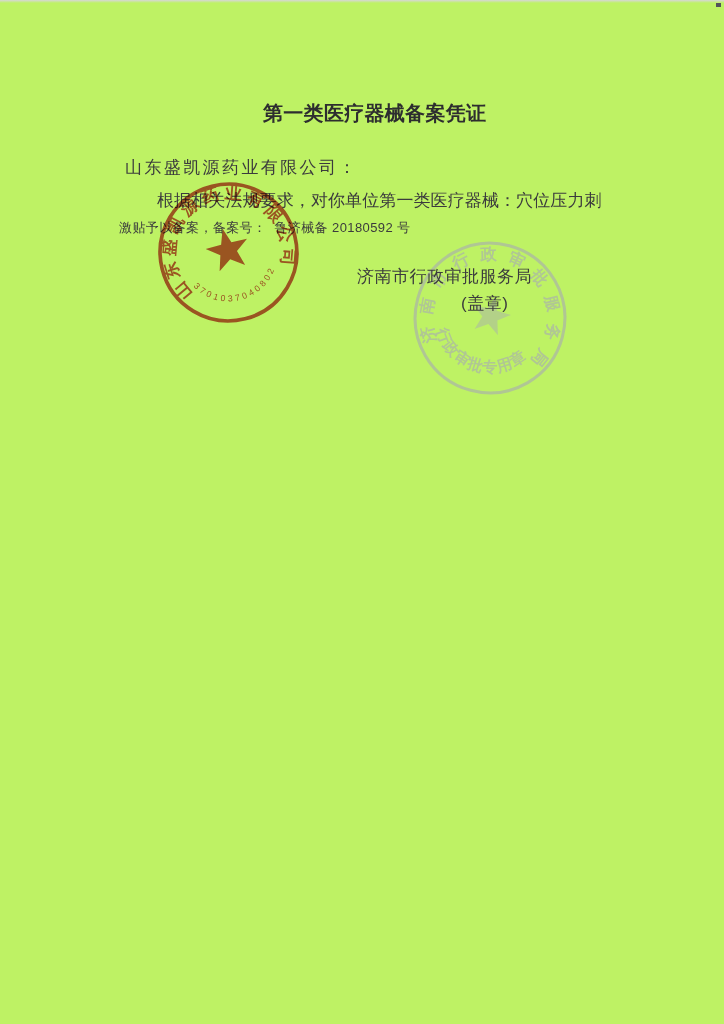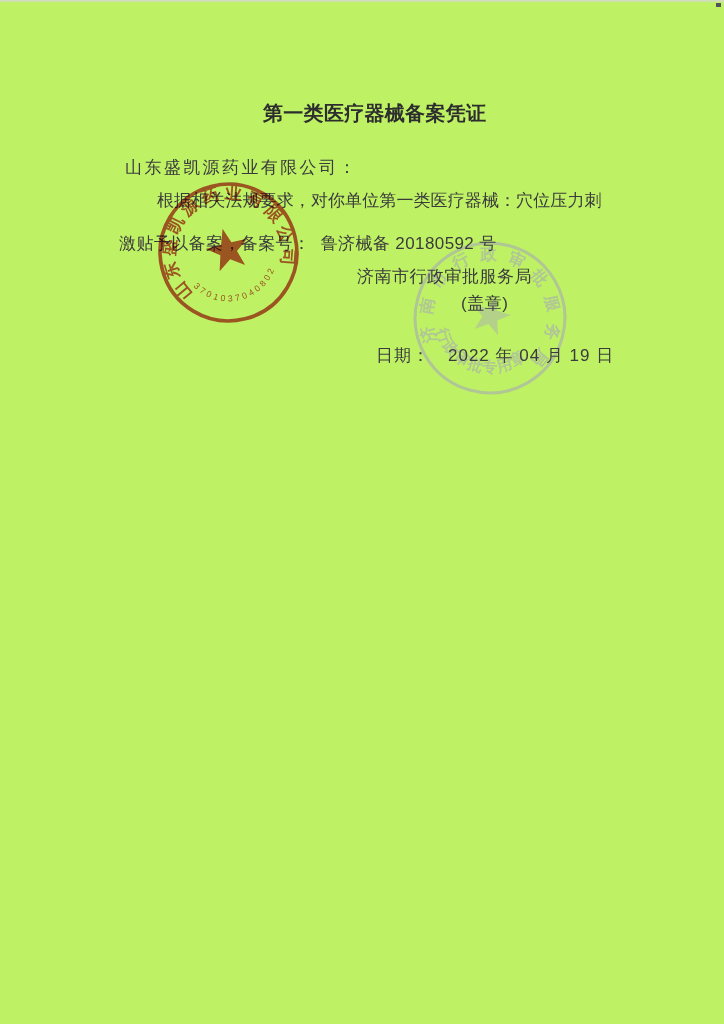--- a/index.html
+++ b/index.html
@@ -25,21 +25,21 @@
     line-height:1.2;
   }
   .doc-title {
     left:263px; top:101px;
     font-size:20px; font-weight:bold;
     letter-spacing:0.3px;
     color:#2d2d2f;
   }
   .salutation { left:125px; top:158px; font-size:17px; letter-spacing:2.4px;text-align:right; }
   .body-line1 { left:157px; top:191px; font-size:17px; letter-spacing:0.1px; }
-  .body-line2 { left:119px; top:234px; font-size:17px; letter-spacing:0.4px; }
+  .body-line2 { left:119px; top:220px; font-size:13px; letter-spacing:0.4px; }
   .issuer     { left:357px; top:267px; font-size:17px; letter-spacing:0.5px; }
   .seal-note  { left:461px; top:294px; font-size:17px; letter-spacing:0.5px;text-align:right; }
   .date-line  { left:376px; top:346px; font-size:17px; letter-spacing:1px; }
   .date-gap   { display:inline-block; width:18px; }
 
   .gray-seal {
     position:absolute; left:408px; top:236px;
     width:164px; height:164px;
     transform:rotate(15deg);
     opacity:0.6;
@@ -72,21 +72,20 @@
   <div class="txt salutation">山东盛凯源药业有限公司：</div>
 
   <div class="txt body-line1">根据相关法规要求，对你单位第一类医疗器械：穴位压力刺</div>
 
   <div class="txt body-line2">激贴予以备案，备案号：  鲁济械备 20180592 号</div>
 
   <div class="txt issuer">济南市行政审批服务局</div>
 
   <div class="txt seal-note">(盖章)</div>
 
-  <div class="txt date-line"><span>日期：</span><span class="date-gap"></span><span>2022 年 04 月 19 日</span></div>
 
   <svg class="gray-seal" viewBox="0 0 160 160">
     <defs>
       <path id="gs-top" d="M 35.1 115.1 A 57 57 0 1 1 124.9 115.1" fill="none"></path>
       <path id="gs-bottom" d="M 33.2 104.9 A 53 53 0 0 0 126.8 104.9" fill="none"></path>
     </defs>
     <circle cx="80" cy="80" r="73" fill="none" stroke-width="3" stroke="#a7aab4"></circle>
     <path d="M80 58 L84.7 71.5 L99 71.8 L87.6 80.5 L91.8 94.2 L80 86 L68.2 94.2 L72.4 80.5 L61 71.8 L75.3 71.5 Z" opacity="0.75" fill="#a7aab4"></path>
     <text class="seal-text" font-size="16" fill="#a7aab4"><textPath href="#gs-top" textLength="248" lengthAdjust="spacing">济南市行政审批服务局</textPath></text>
     <text class="seal-text" font-size="15" fill="#a7aab4"><textPath href="#gs-bottom" textLength="110" lengthAdjust="spacing">行政审批专用章</textPath></text>

